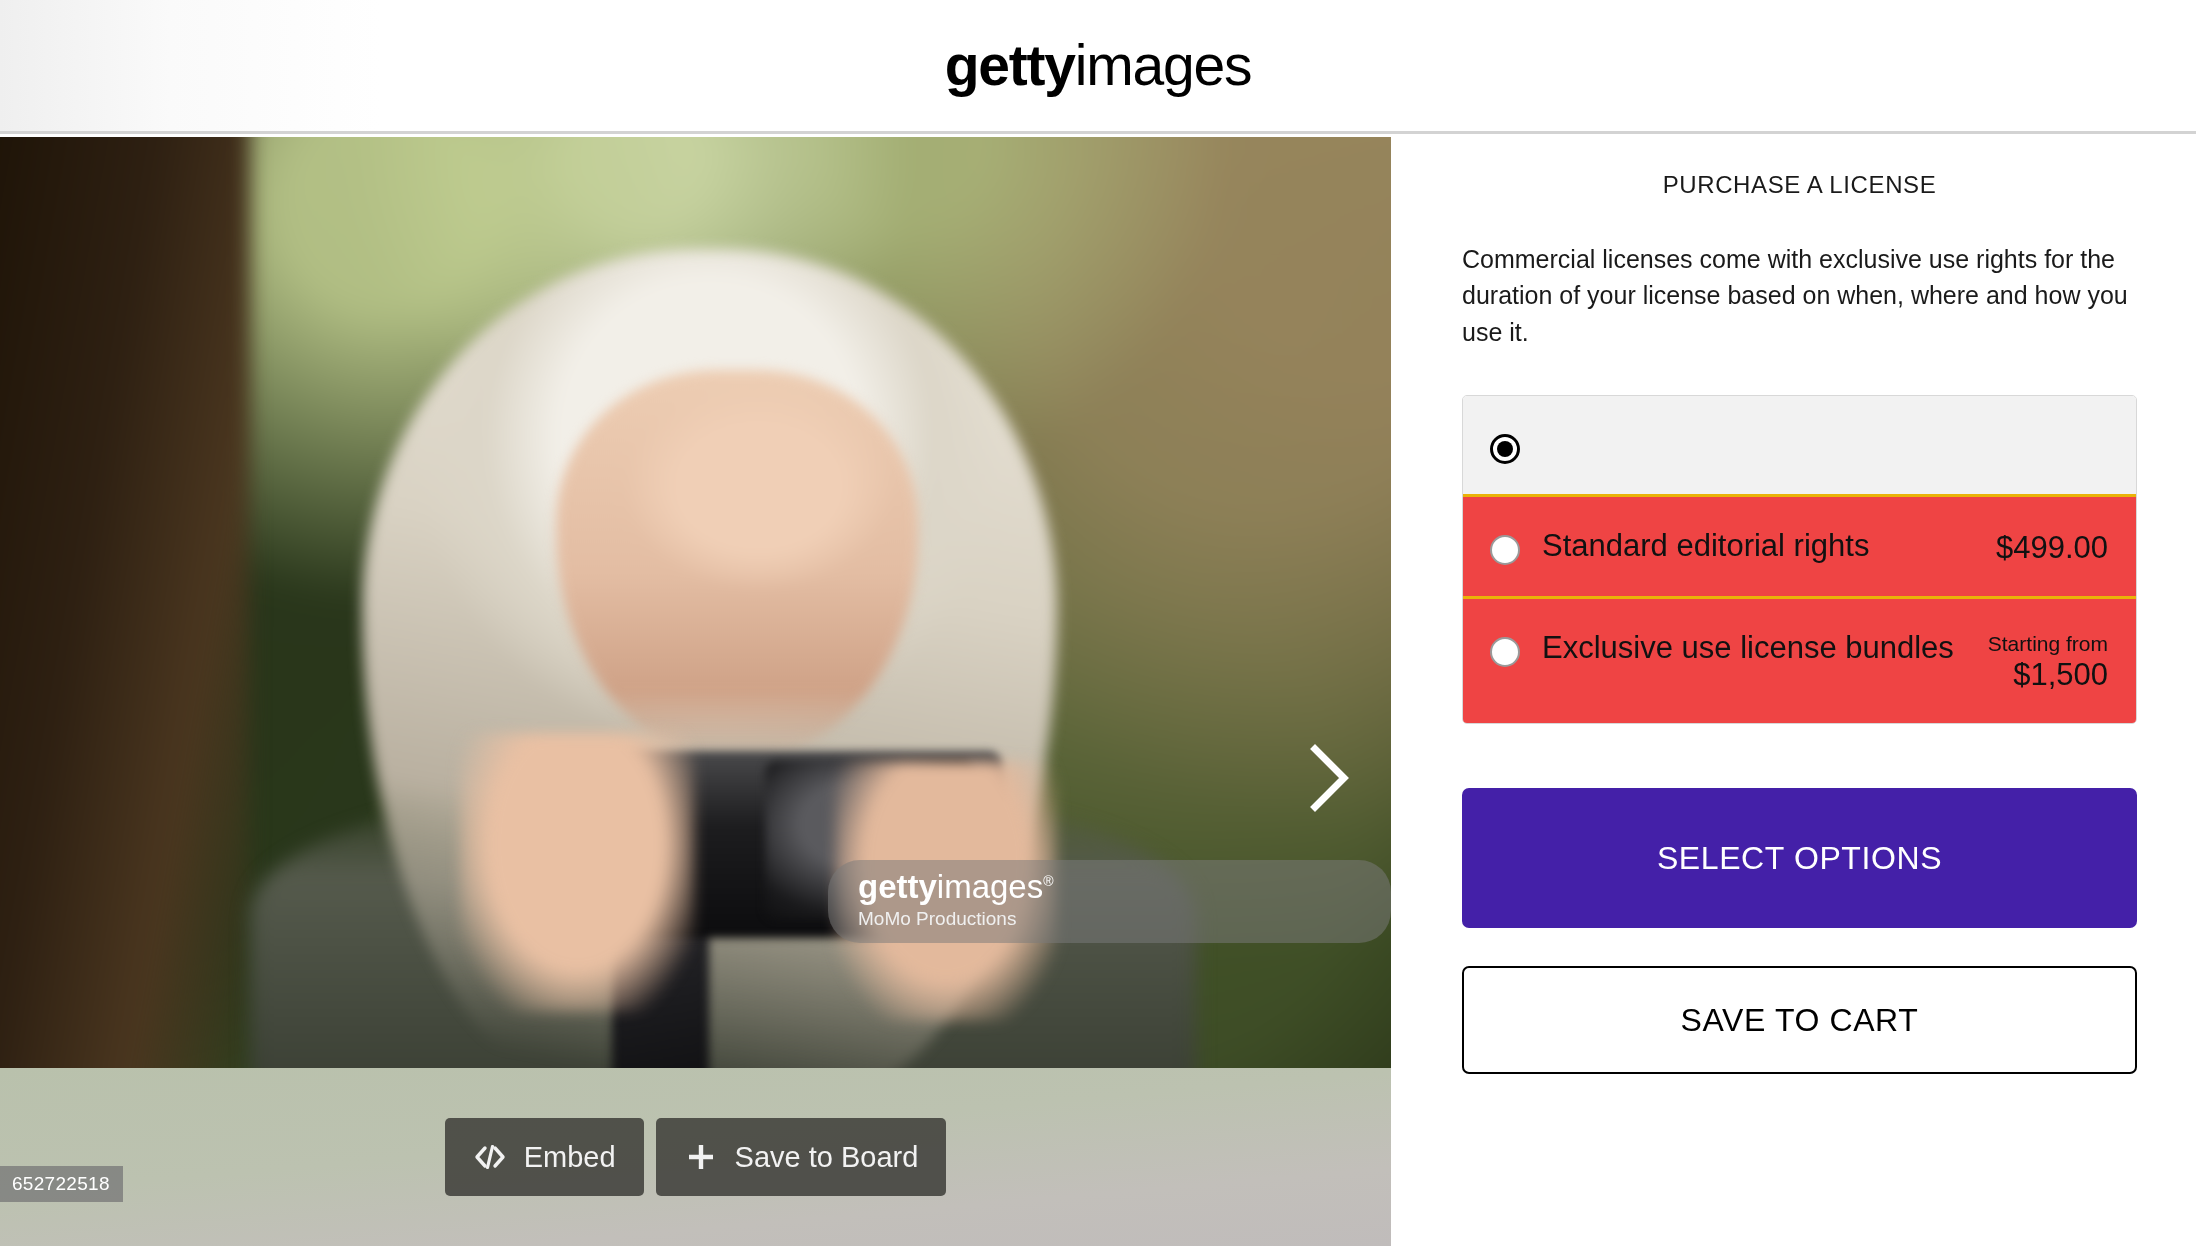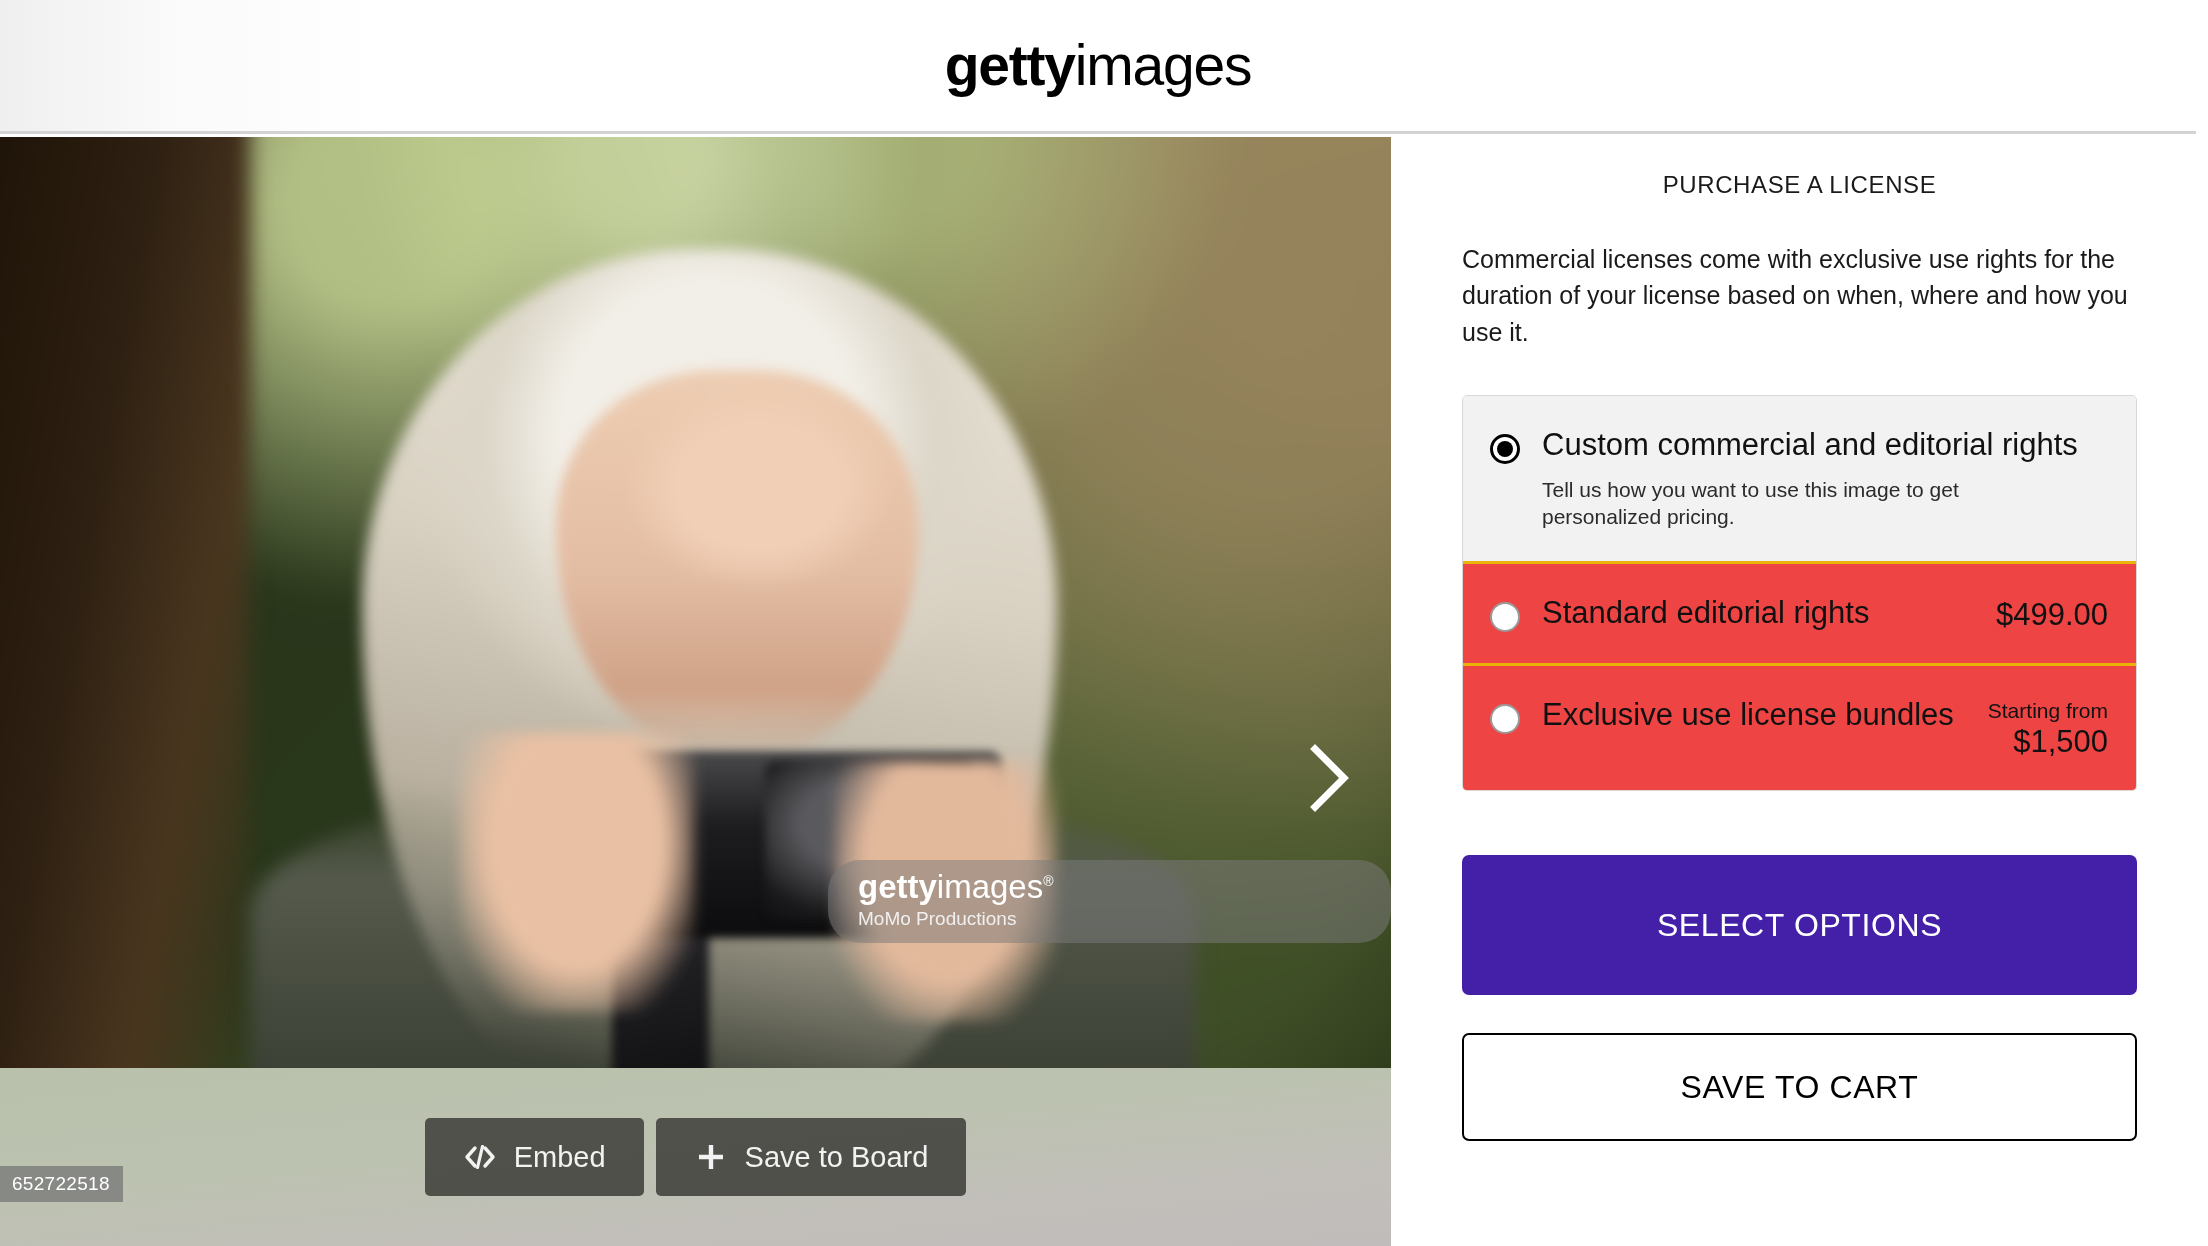--- a/index.html
+++ b/index.html
@@ -161,21 +161,21 @@
     display: flex; align-items: center; justify-content: center;
     gap: 12px;
   }
   .tb-btn {
     height: 78px;
     background: rgba(62,62,57,.86);
     border-radius: 5px;
     color: #f2f2f2;
     display: flex; align-items: center;
     gap: 17px;
-    padding: 0 38px;
+    padding: 0 28px;
     font-size: 29px;
     cursor: pointer;
     white-space: nowrap;
   }
   .tb-icon { display: flex; align-items: center; justify-content: center; width: 34px; height: 34px; flex: none; }
   .tb-icon svg { display: block; }
 
   
   .side {
     position: absolute; top: 137px; left: 1391px;
@@ -323,24 +323,20 @@
     <div class="side-desc">Commercial licenses come with exclusive use rights for the duration of your license based on when, where and how you use it.</div>
 
     <div class="options">
 
       <div class="opt selected">
         <span class="radio">
           <span class="ring">
               <span class="dot"></span>
             </span>
         </span>
-        <span class="opt-body">
-          <span class="opt-label" style="display:block">Custom commercial and editorial rights</span>
-          <span class="opt-sub" style="display:block">Tell us how you want to use this image to get personalized pricing.</span>
-        </span>
       </div>
 
       <div class="opt">
         <span class="radio">
           <span class="ring"></span>
         </span>
         <span class="opt-body">
           <span class="opt-label" style="display:block">Standard editorial rights</span>
         </span>
         <span class="opt-price">

